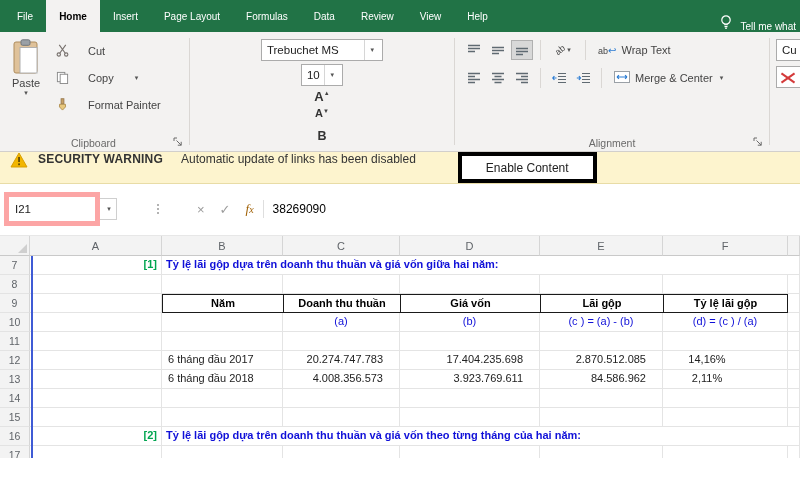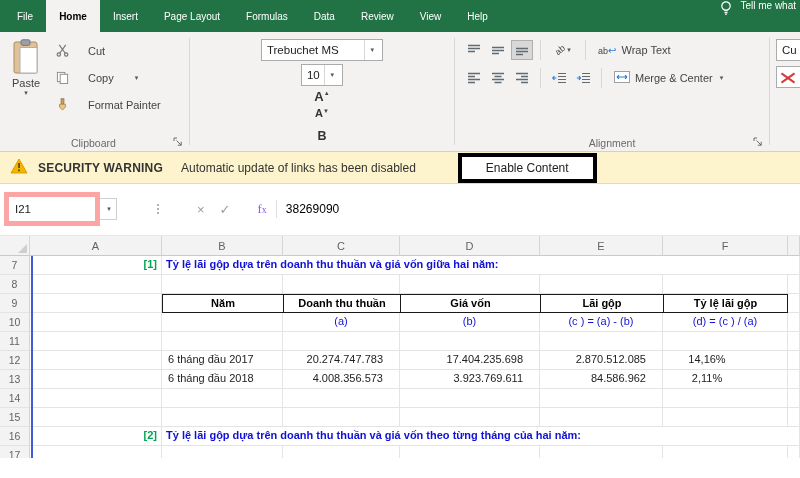--- a/index.html
+++ b/index.html
@@ -4,21 +4,21 @@
 <style>
   * { margin:0; padding:0; box-sizing:border-box; }
   html,body { width:800px; height:478px; overflow:hidden; }
   body { font-family:"Liberation Sans","DejaVu Sans",sans-serif; background:#fff; font-size:12px; color:#222; }
   .app { width:800px; height:478px; position:relative; overflow:hidden; background:#fff; }
 
   
   .tabbar { height:32px; background:#217346; display:flex; align-items:stretch; color:#fff; font-size:10px; padding-left:4px; }
   .tab { padding:0 13px; display:flex; align-items:center; white-space:nowrap; }
   .tab.selected { background:#f3f2f1; color:#000000; font-weight:bold; }
-  .tellme { margin-left:auto; display:flex; align-items:flex-start; gap:7px; padding-right:4px; white-space:nowrap; overflow:hidden; }
+  .tellme { margin-left:auto; display:flex; align-items:flex-end; gap:7px; padding-right:4px; white-space:nowrap; overflow:hidden; }
 
   
   .ribbon { height:120px; background:#f3f2f1; border-bottom:1px solid #d2cfcc; display:flex; padding-top:2px; position:relative; overflow:hidden; }
   .group { display:flex; flex-direction:column; position:relative; }
   .gbody { flex:1; display:flex; }
   .gfoot { height:17px; display:flex; align-items:center; justify-content:center; color:#6a6a6a; font-size:10.5px; position:relative; }
   .launcher { position:absolute; right:3px; bottom:3px; width:12px; height:12px; display:flex; align-items:center; justify-content:center; }
   .vsep { width:1px; background:#dad7d4; margin:4px 2px 6px; }
   .dd { font-size:7px; color:#555; margin-left:2px; }
 
@@ -57,34 +57,34 @@
   .insep { width:1px; height:20px; background:#dad7d4; margin:0 5px; }
 
   .g-num { flex:1; min-width:28px; }
   .numrow { display:flex; padding:5px 0 1px 4px; }
   .c-cut { width:60px; }
   .redbox { width:34px; height:22px; margin:4px 0 0 4px; background:#fff; border:1px solid #ababab; position:relative; overflow:hidden; }
   .redbox:before, .redbox:after { content:""; position:absolute; left:3px; top:10px; width:16px; height:2px; background:#d43a3a; transform:rotate(35deg); }
   .redbox:after { transform:rotate(-35deg); }
 
   
-  .secbar { height:32px; background:#fdf4ce; border-bottom:1px solid #e8dca6; display:flex; align-items:center; padding:0 10px; font-size:12px; color:#333; }
+  .secbar { height:32px; background:#fdf4ce; border-bottom:1px solid #e8dca6; display:flex; padding:0 10px; font-size:12px; color:#333; }
   .sec-title { font-weight:bold; margin:0 10px 0 10px; letter-spacing:.2px; }
   .sec-msg { margin-left:8px; }
   .sec-btn { margin-left:42px; background:#fff; border:4px solid #000000; padding:4px 24px; font-size:12px; color:#222; }
 
   
   .gap1 { height:12px; background:#fff; }
   .fbar { height:26px; display:flex; align-items:center; background:#fff; }
   .namebox { width:96px; height:22px; border:5px solid #fca5a5; margin-left:4px; display:flex; align-items:center; padding:12px 6px; font-size:11.5px; }
   .namedd { width:17px; height:22px; border:1px solid #cfcfcf; border-left:none; display:flex; align-items:center; justify-content:center; }
   .dots { display:flex; flex-direction:column; gap:2px; margin-left:40px; }
   .dots i { width:2px; height:2px; background:#9a9a9a; border-radius:50%; }
   .fxbtns { display:flex; align-items:center; gap:15px; margin-left:38px; color:#9b9b9b; font-size:13px; }
-  .fx { color:#8b5cf6; font-family:"Liberation Serif",serif; font-size:13px;margin-left:12px; }
+  .fx { color:#a16207; font-family:"Liberation Serif",serif; font-style:italic; font-size:13px; }
   .fx .x { font-size:10px; }
   .fdiv { width:1px; height:18px; background:#dedede; margin:0 9px; }
   .fvalue { font-size:12px; color:#000; }
   .gap2 { height:14px; background:#fff; border-bottom:1px solid #e7e7e7; }
 
   
   .sheet { position:relative; height:222px; overflow:hidden; }
   .grid8 { display:grid; grid-template-columns:30px 132px 121px 117px 140px 123px 125px 1fr; }
   .chrow { height:20px; }
   .ch { background:#f3f3f3; border-right:1px solid #d5d5d5; border-bottom:1px solid #c9c9c9; color:#5f6368; font-size:11px; display:flex; align-items:center; justify-content:center; }

